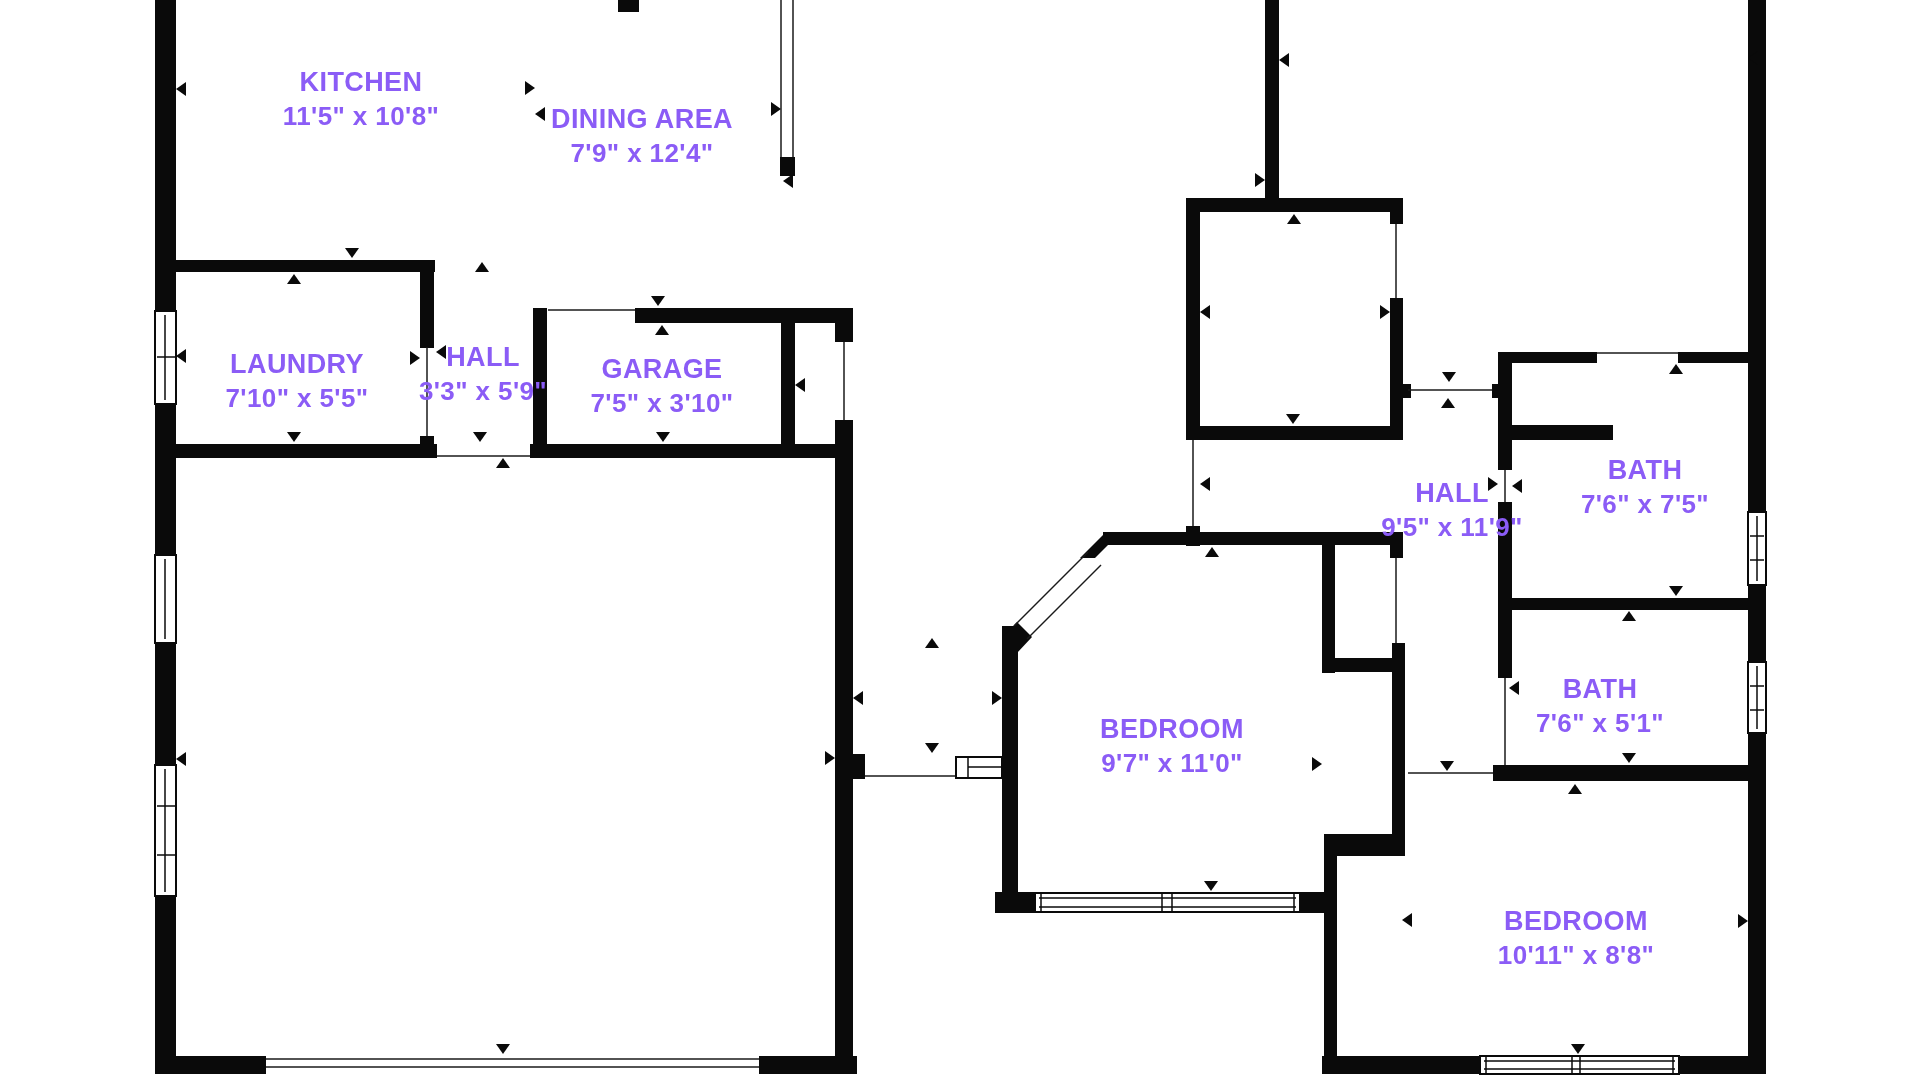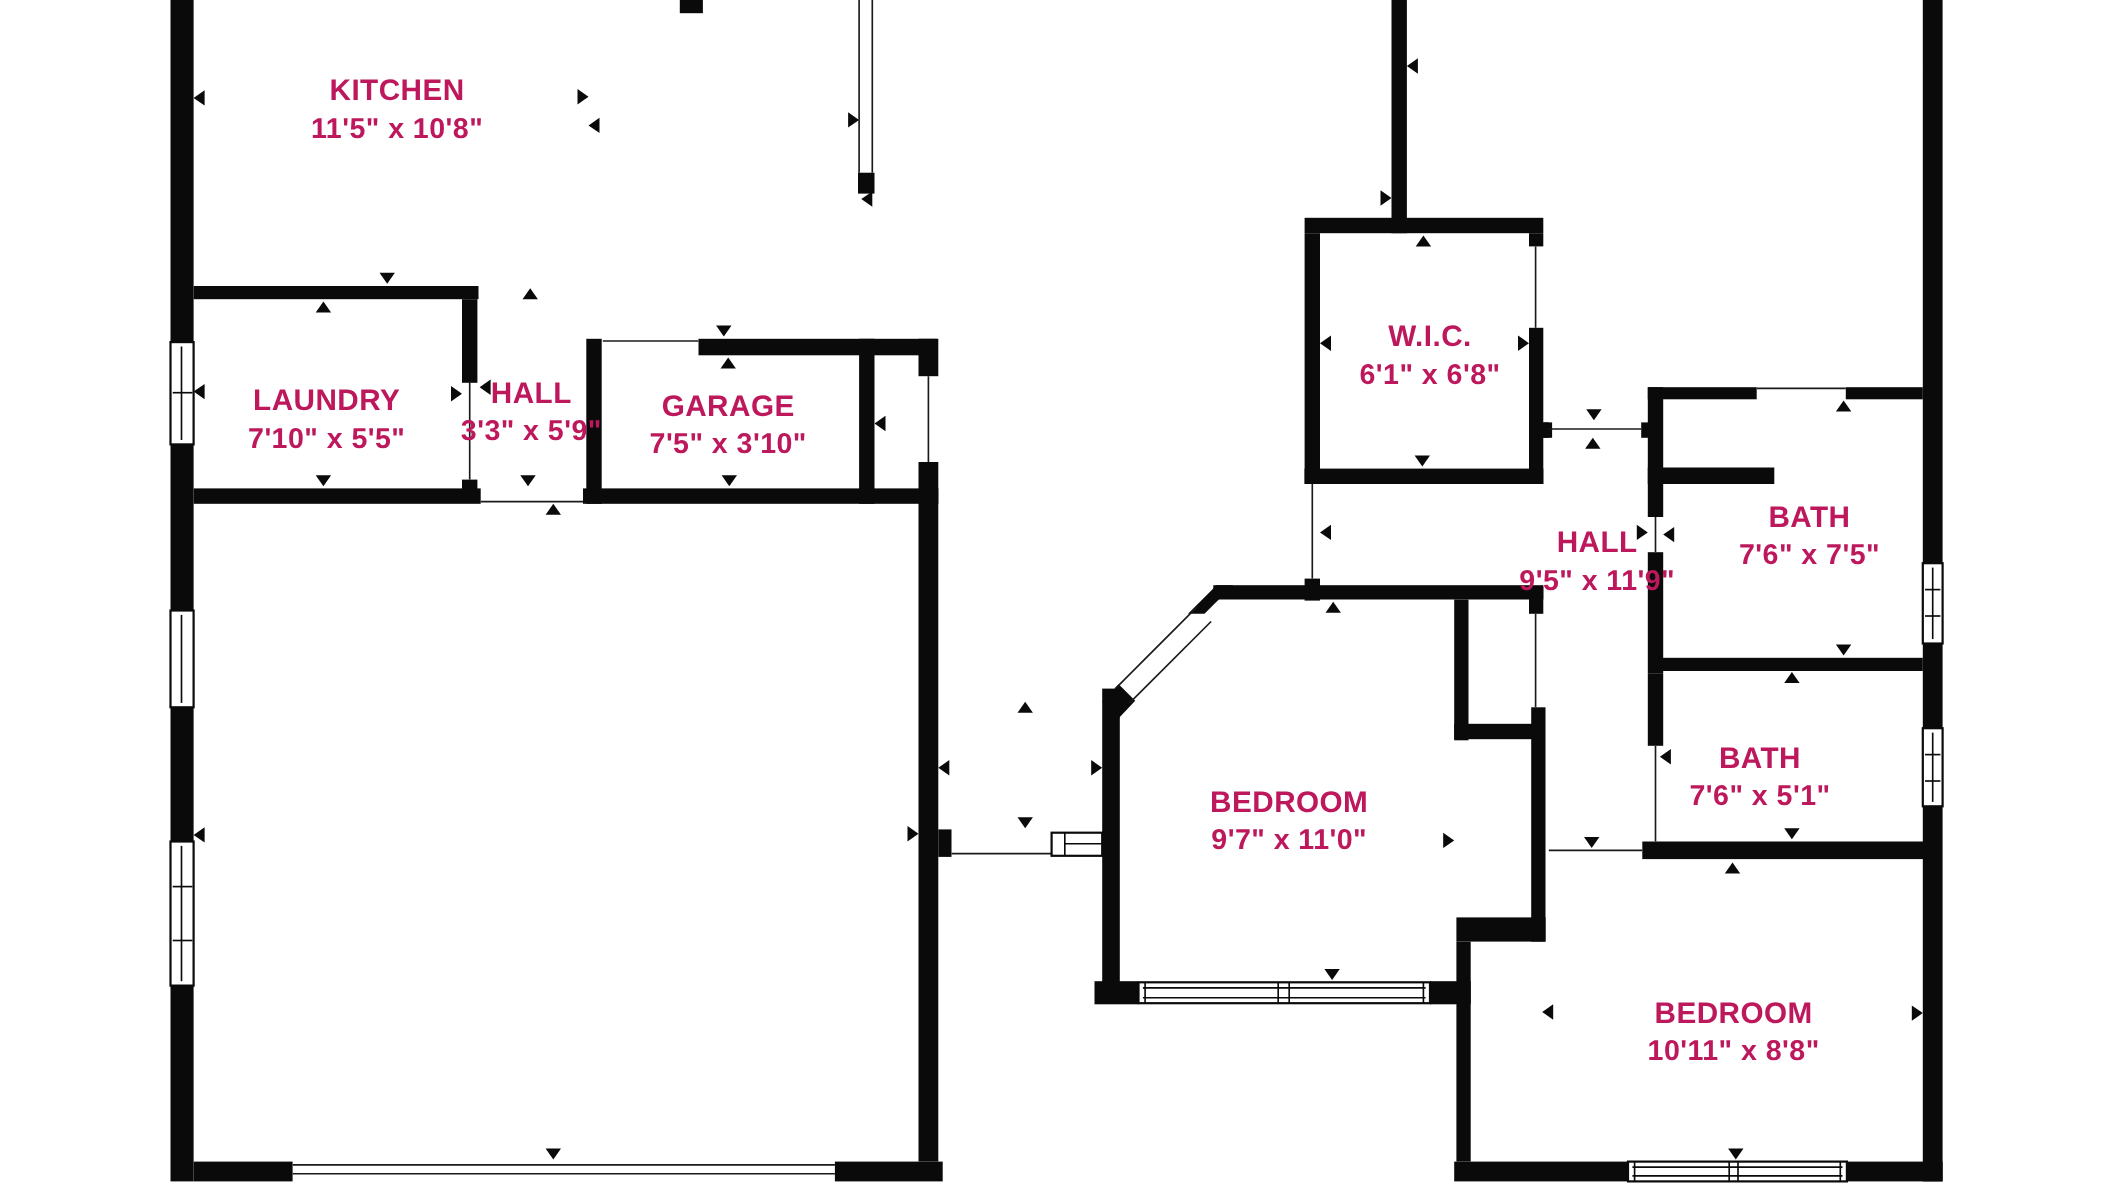--- a/index.html
+++ b/index.html
@@ -1,20 +1,20 @@
 <!DOCTYPE html>
 <html><head>
 <meta charset="utf-8">
 <style>
   html,body{margin:0;padding:0;background:#ffffff;}
   #plan{position:relative;width:1920px;height:1080px;background:#ffffff;overflow:hidden;
         font-family:"Liberation Sans",sans-serif;}
   #plan svg{position:absolute;left:0;top:0;}
   .room-label{position:absolute;transform:translate(-50%,-50%);text-align:center;
-              color:#be185d;font-weight:600;letter-spacing:.4px;line-height:34px;white-space:nowrap;}
+              color:#8b5cf6;font-weight:600;letter-spacing:.4px;line-height:34px;white-space:nowrap;}
   .room-name{font-size:27px;}
   .room-dims{font-size:26px;}
 </style>
 </head>
 <body>
 
 <div id="plan">
 
 <svg width="1920" height="1080" viewBox="0 0 1920 1080">
 
@@ -218,23 +218,23 @@
     <polygon points="1488,477 1488,491 1498,484"></polygon>
     <polygon points="1312,757 1312,771 1322,764"></polygon>
     <polygon points="1738,914 1738,928 1748,921"></polygon>
   </g>
 </svg>
 
   <div class="room-label" style="left:361px;top:99px">
     <div class="room-name">KITCHEN</div>
     <div class="room-dims">11'5" x 10'8"</div>
   </div>
-  <div class="room-label" style="left:1300px;top:323px">
-    <div class="room-name">W.I.C.</div>
-    <div class="room-dims">6'1" x 6'8"</div>
+  <div class="room-label" style="left:642px;top:136px">
+    <div class="room-name">DINING AREA</div>
+    <div class="room-dims">7'9" x 12'4"</div>
   </div>
   <div class="room-label" style="left:297px;top:381px">
     <div class="room-name">LAUNDRY</div>
     <div class="room-dims">7'10" x 5'5"</div>
   </div>
   <div class="room-label" style="left:483px;top:374px">
     <div class="room-name">HALL</div>
     <div class="room-dims">3'3" x 5'9"</div>
   </div>
   <div class="room-label" style="left:662px;top:386px">

